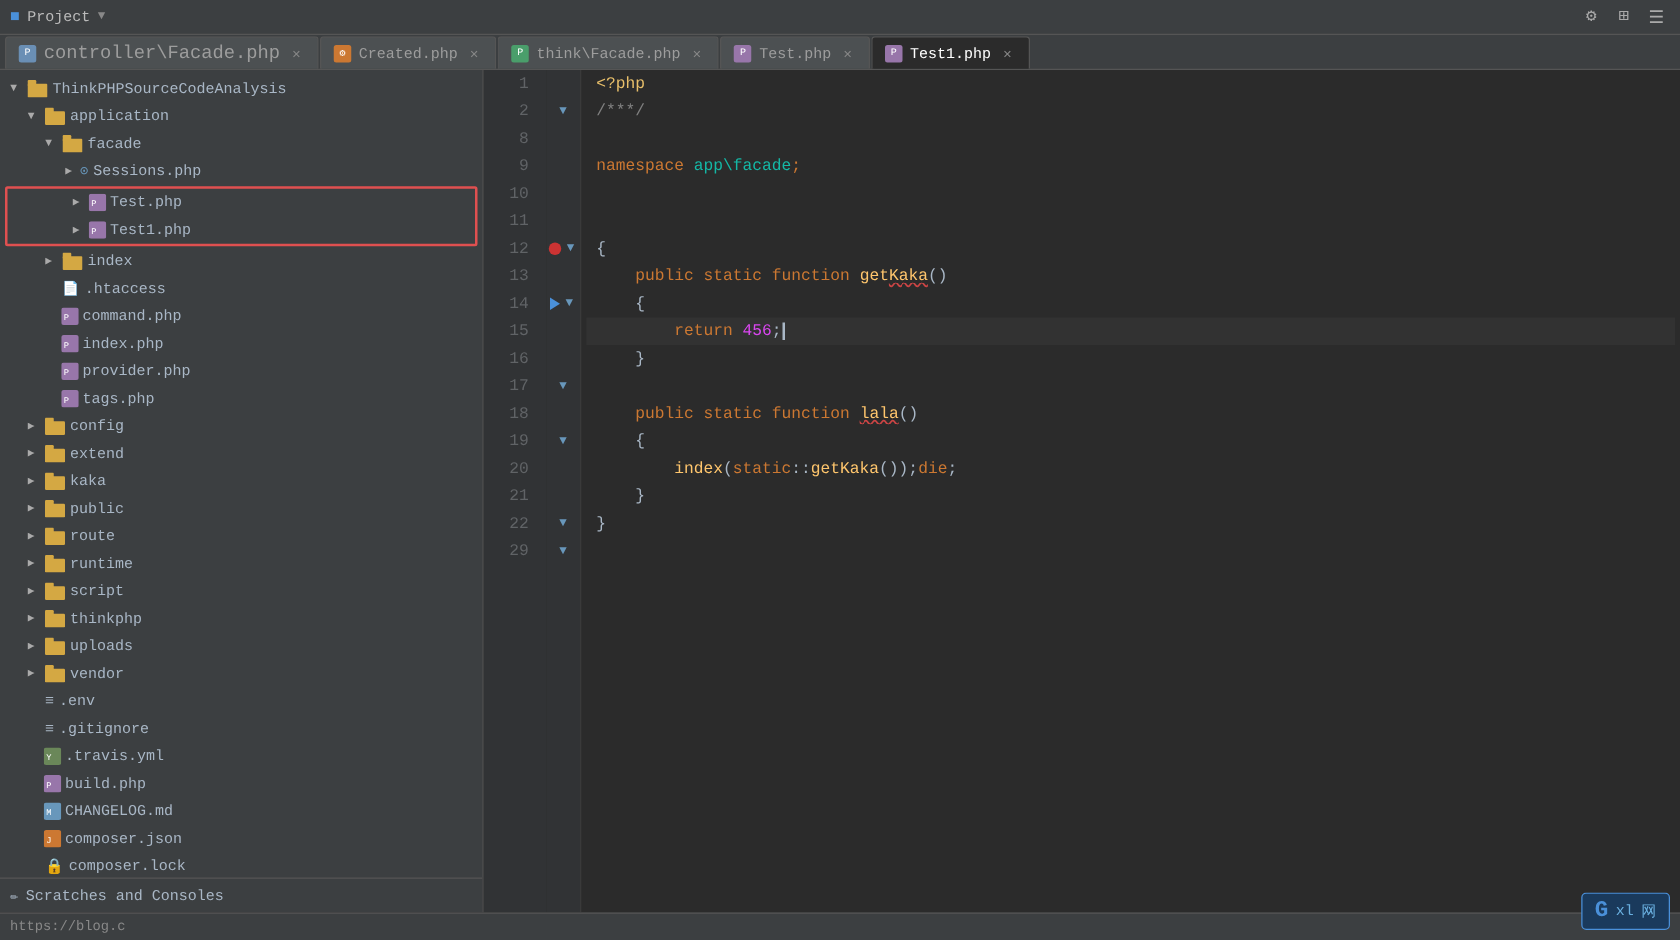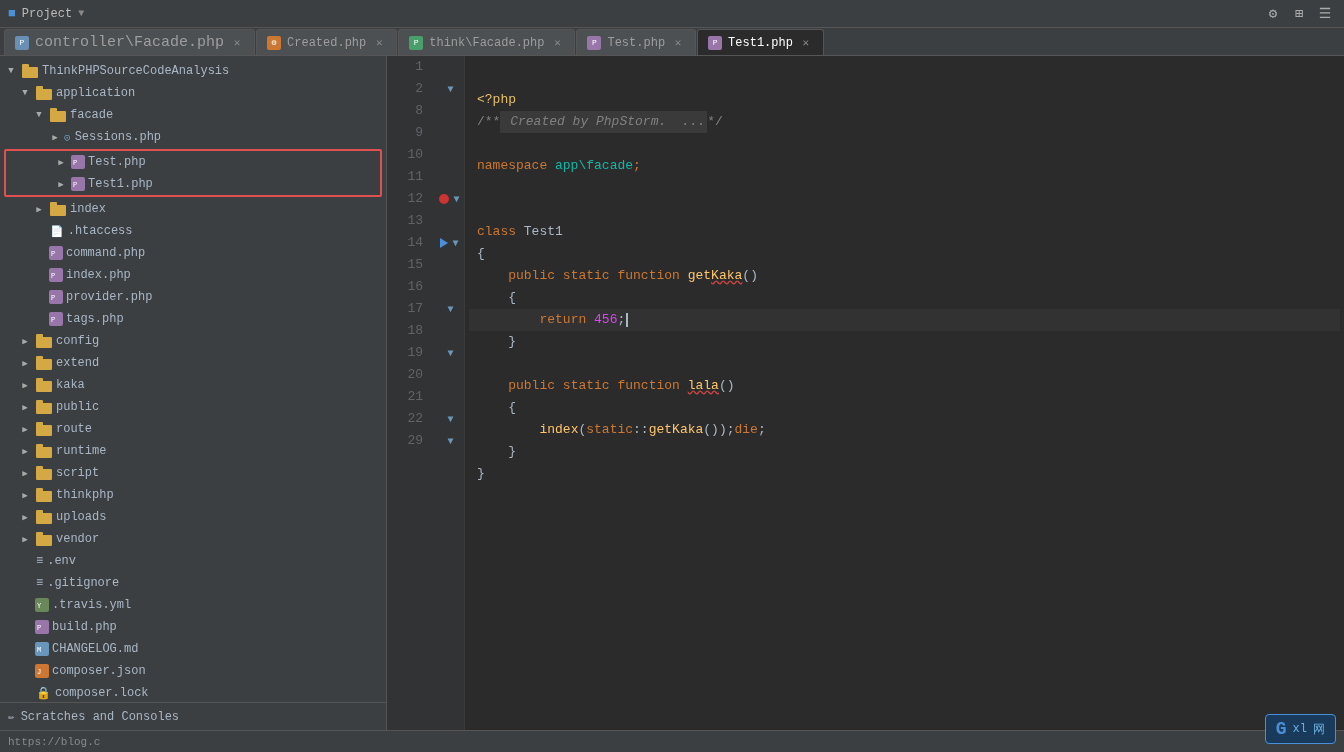--- a/index.html
+++ b/index.html
@@ -235,21 +235,20 @@
       border-top: 5px solid transparent;
       border-bottom: 5px solid transparent;
       border-left: 8px solid #4a90d9;
     }
 
     .code-content {
       flex: 1;
       overflow: auto;
       line-height: 22px;
       padding: 0 4px;
-      margin-top: 33px;
     }
     .code-content::-webkit-scrollbar { height: 8px; width: 8px; }
     .code-content::-webkit-scrollbar-thumb { background: #555; }
 
     .code-line {
       height: 22px;
       display: flex;
       align-items: center;
       padding-left: 8px;
       white-space: pre;
@@ -703,40 +702,35 @@
         </div>
 
         <div class="code-content">
 
           <div class="code-line">
             <span class="tag">&lt;?php</span>
           </div>
 
           <div class="code-line">
             <span class="cm">/**</span>
-            <span style="color:#808080;background:#3a3a3a;padding:0 2px;font-style:italic;"> Created by PhpStorm.  ...</span>
             <span class="cm">*/</span>
           </div>
 
           <div class="code-line">&nbsp;</div>
 
           <div class="code-line">
             <span class="kw">namespace</span>
             <span style="color:#14b8a6;"> app\facade</span>
             <span style="color:#cc7832;">;</span>
           </div>
 
           <div class="code-line">&nbsp;</div>
 
           <div class="code-line">&nbsp;</div>
 
-          <div class="code-line">
-            <span class="kw">class</span>
-            <span style="color:#a9b7c6;"> Test1</span>
-          </div>
 
           <div class="code-line">
             <span style="color:#a9b7c6;">{</span>
           </div>
 
           <div class="code-line">
             <span style="color:#a9b7c6;">    </span>
             <span class="kw">public</span>
             <span style="color:#a9b7c6;"> </span>
             <span class="kw">static</span>

